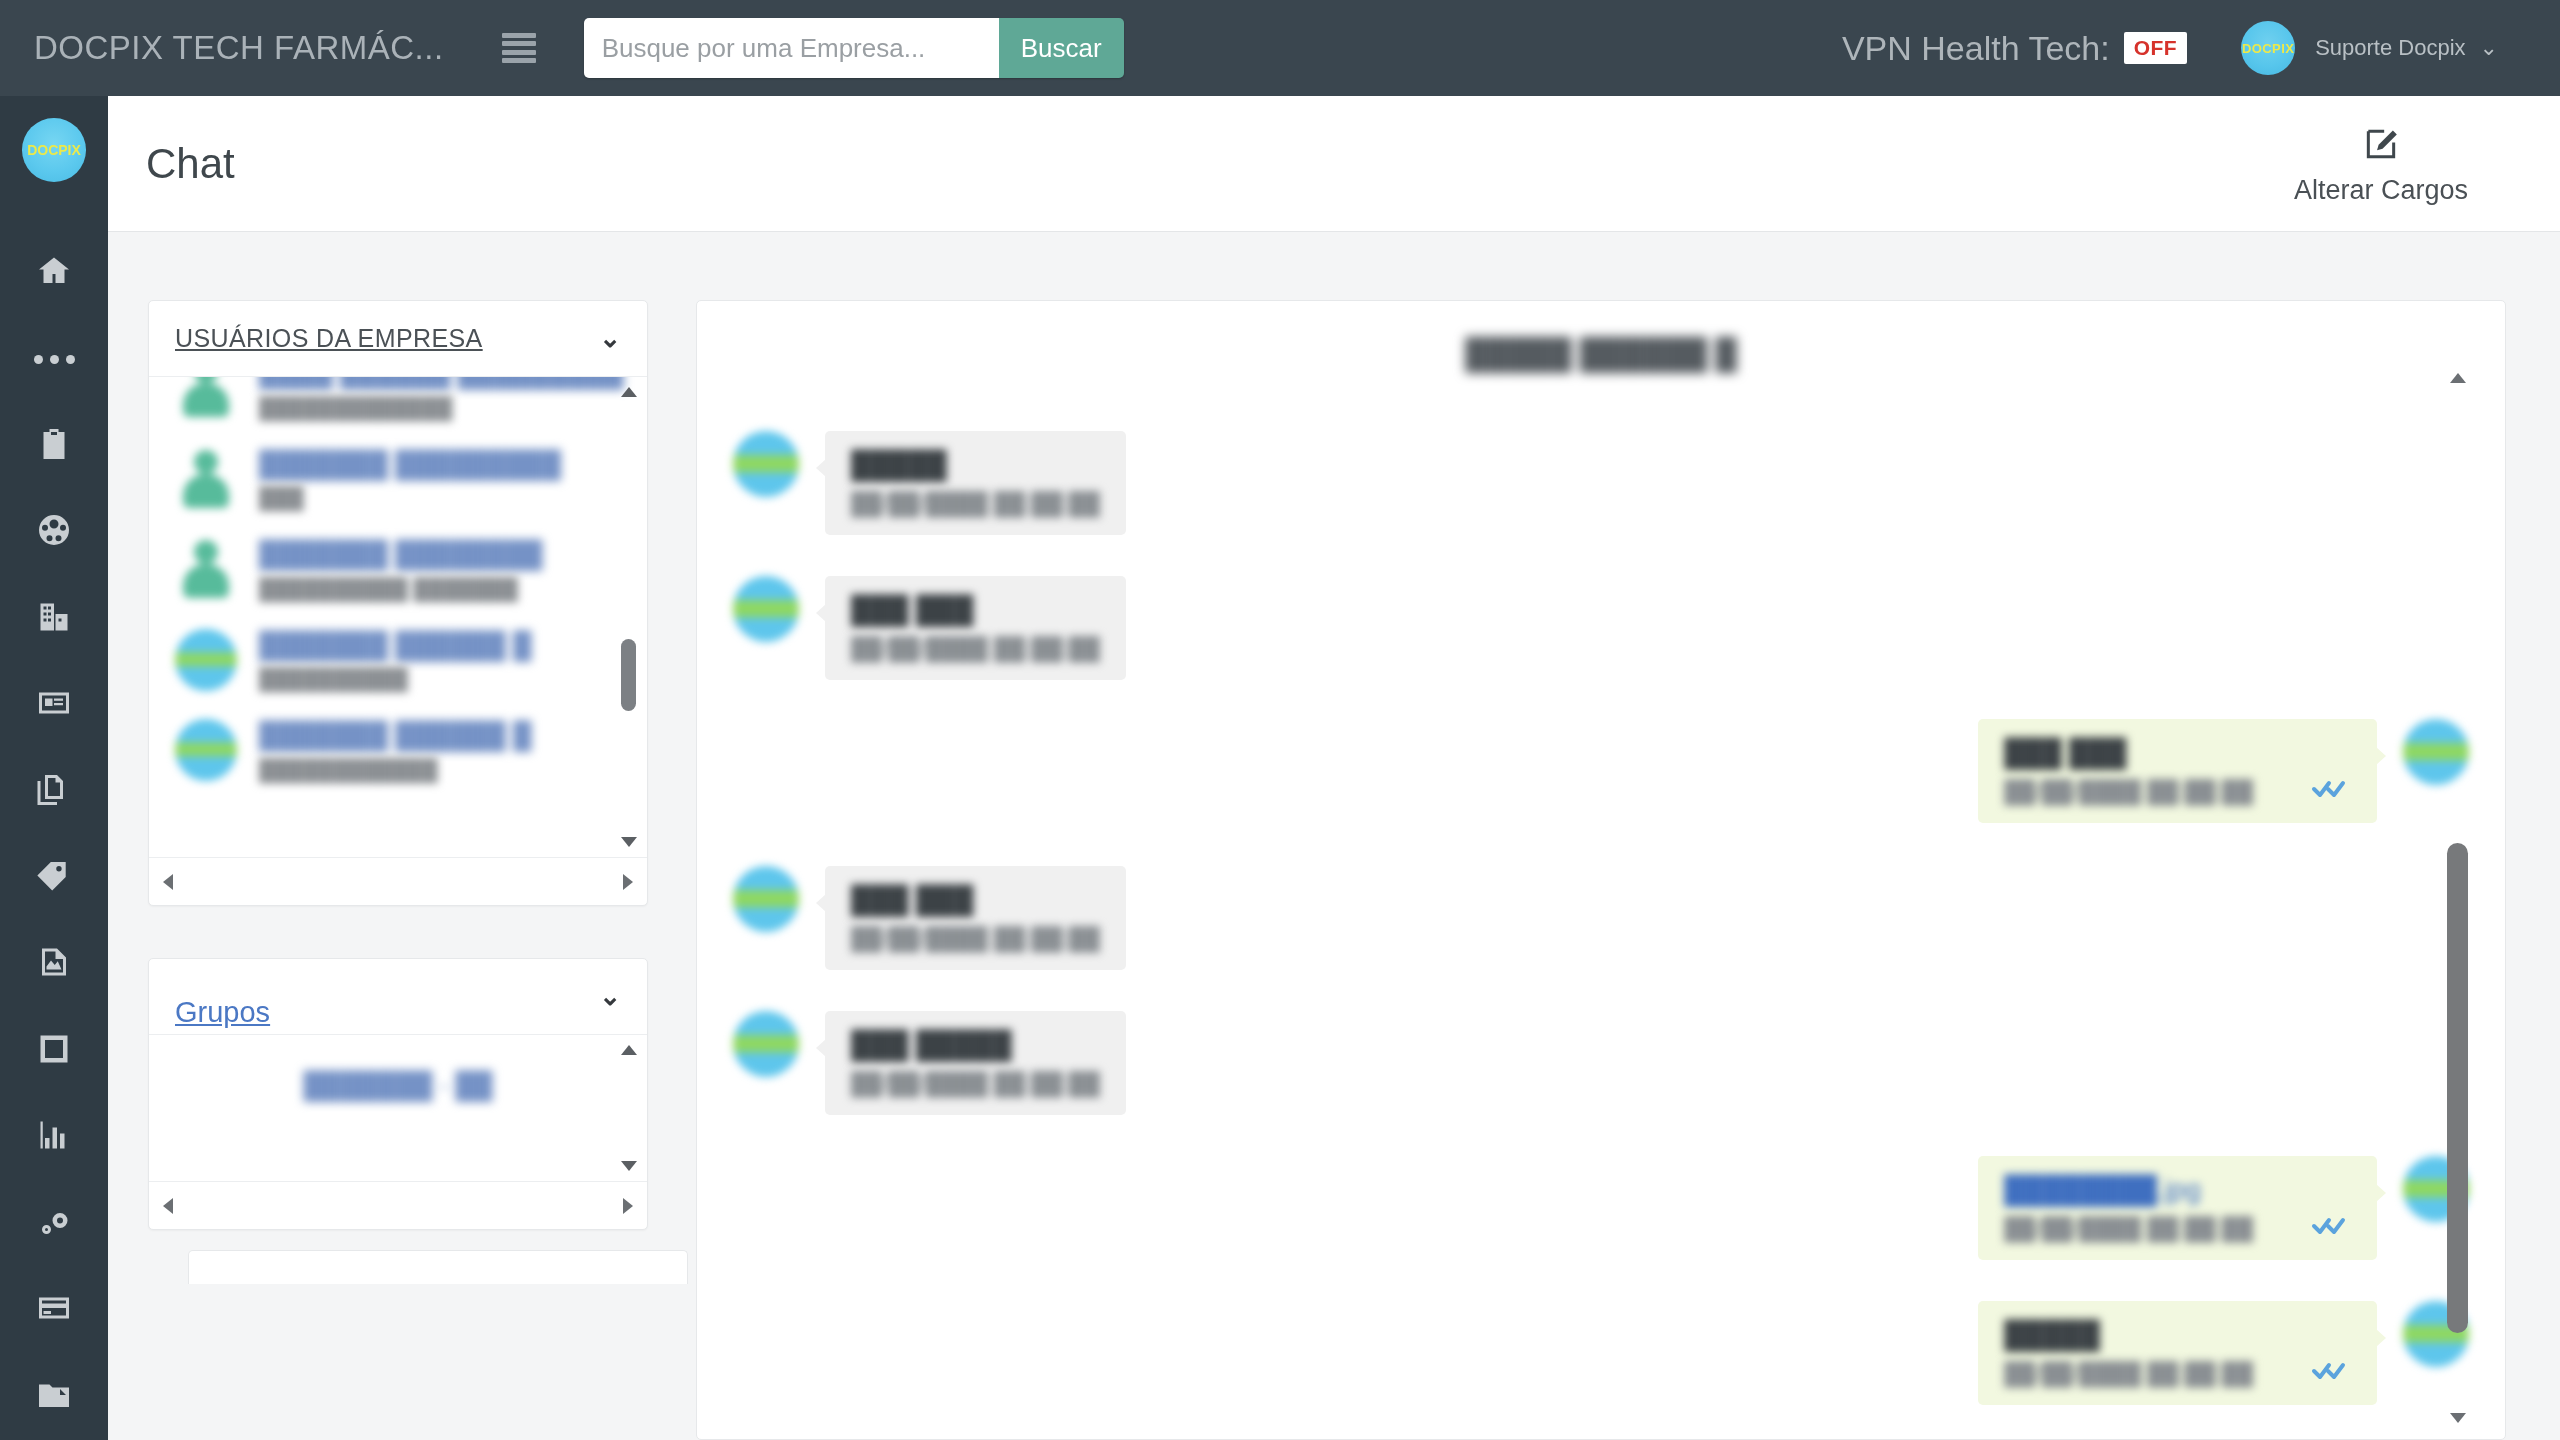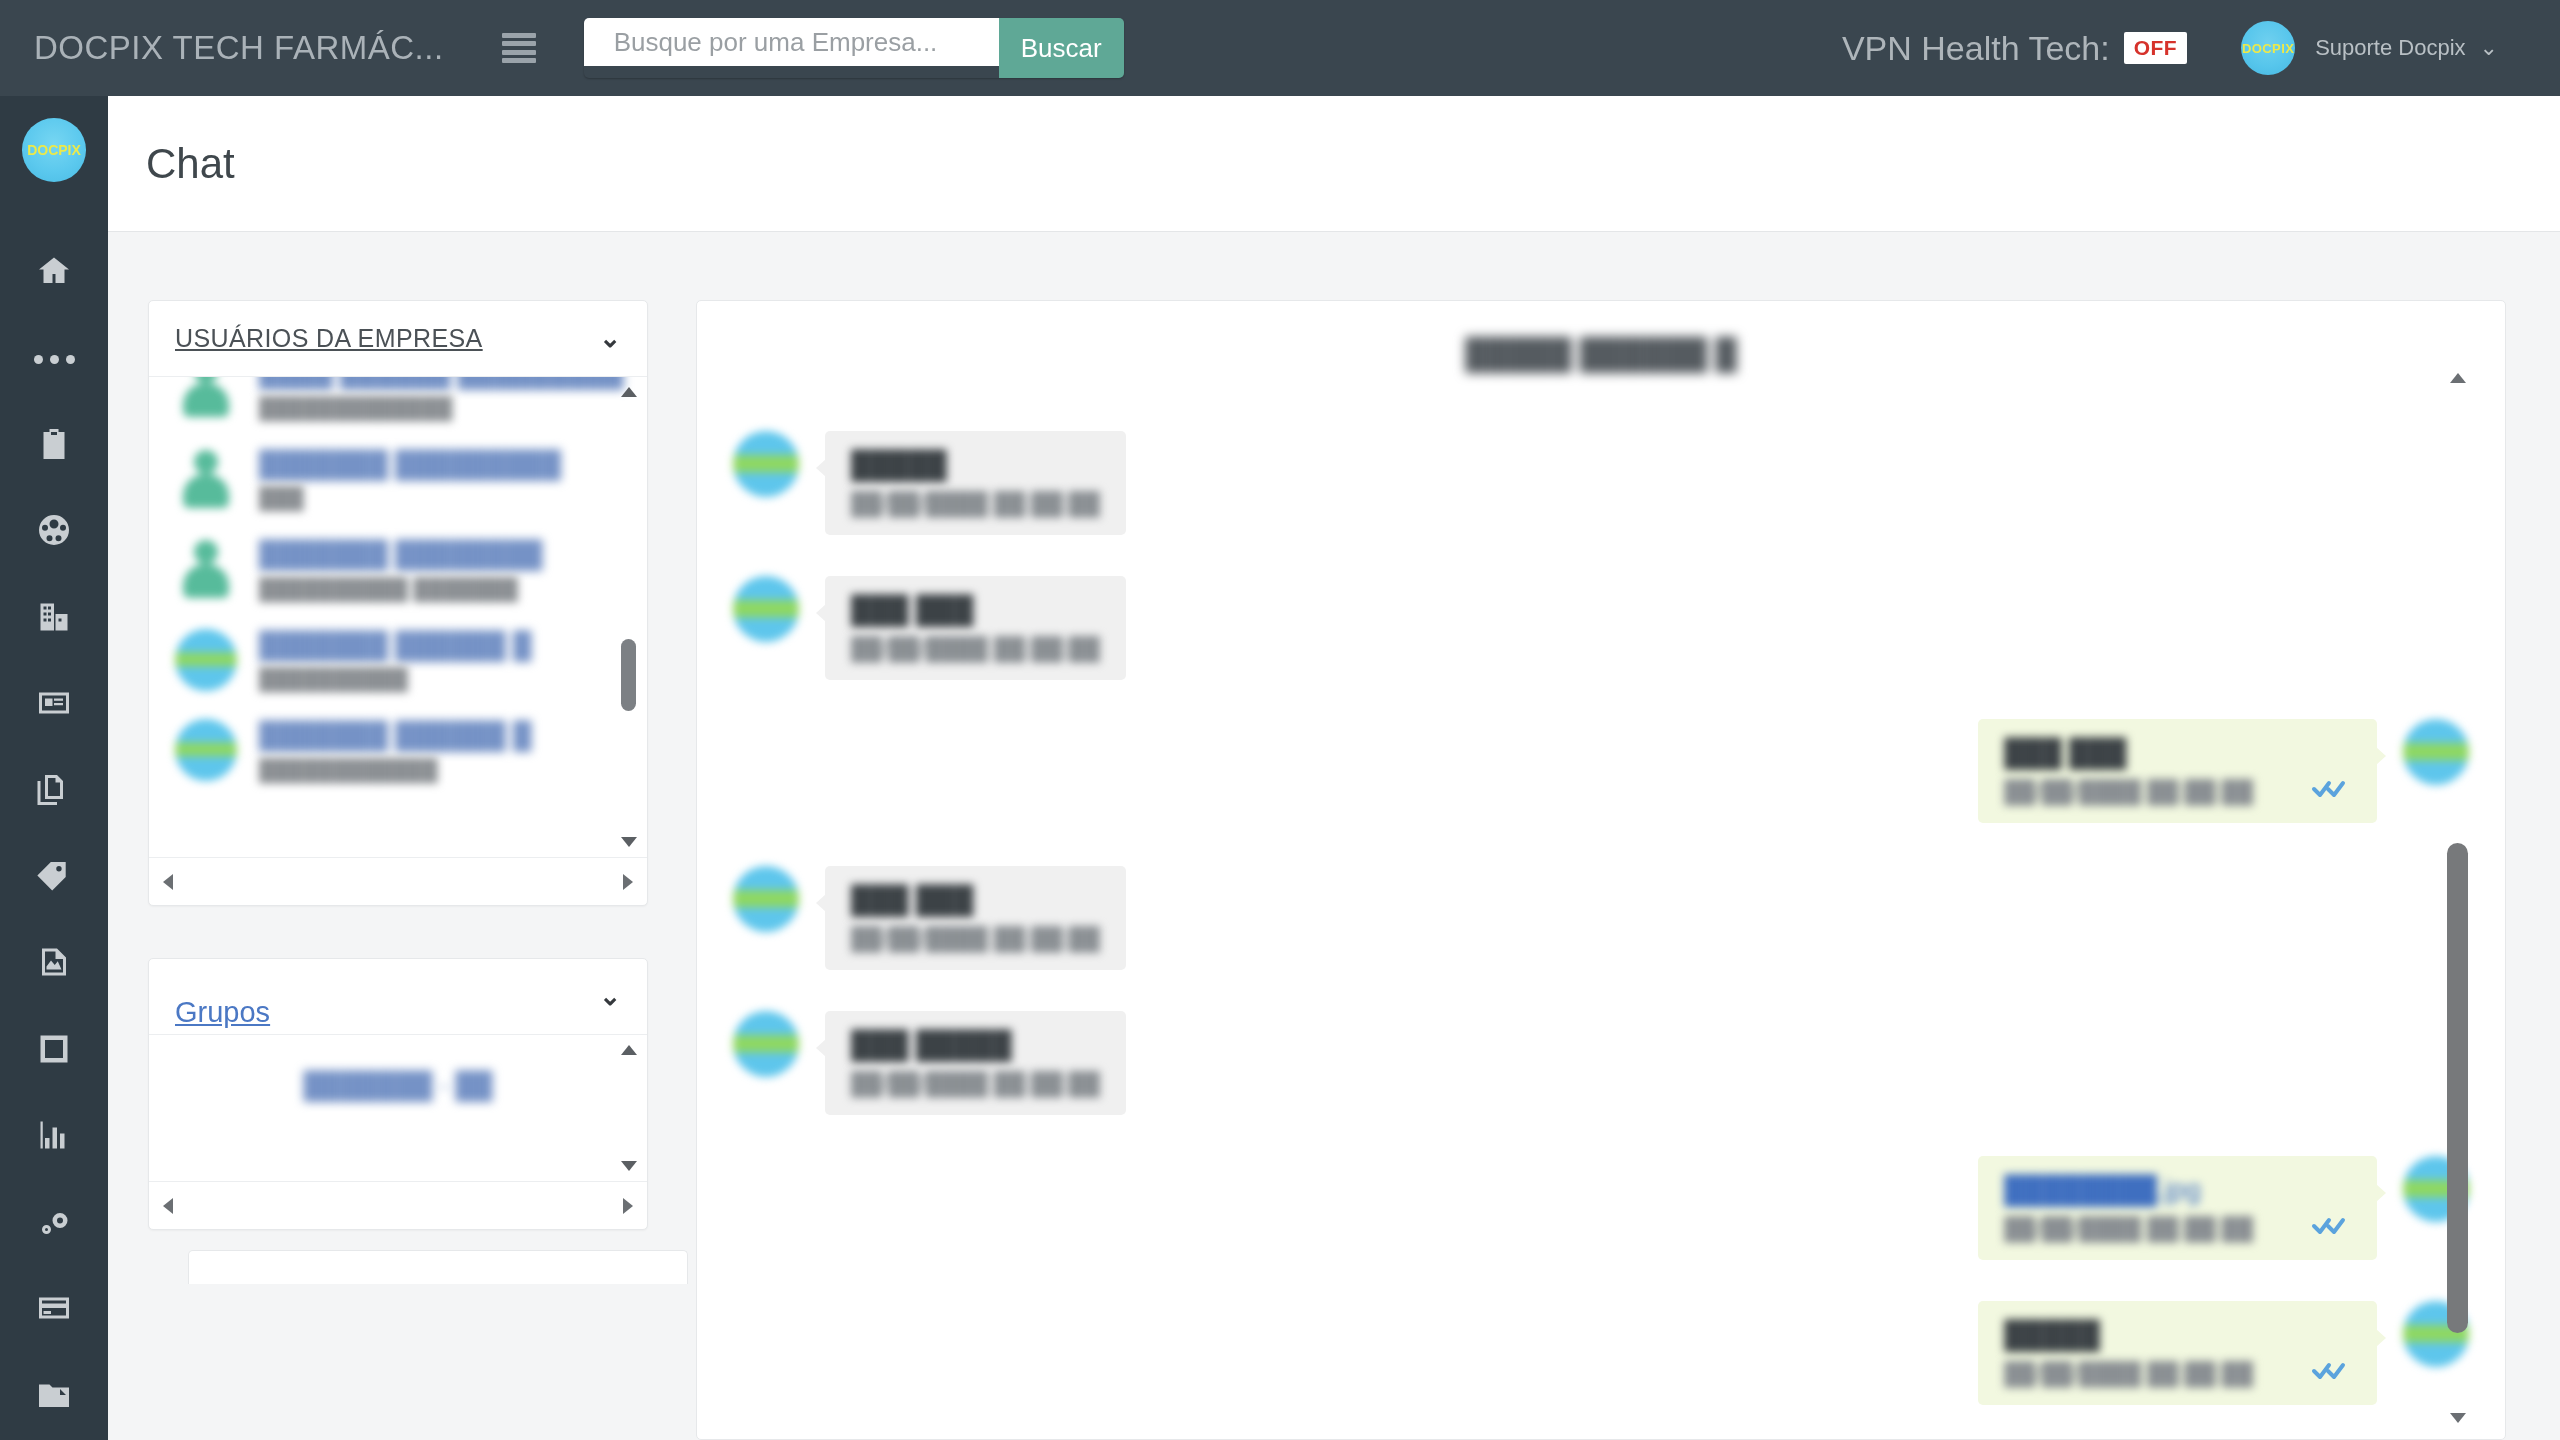--- a/index.html
+++ b/index.html
@@ -32,25 +32,25 @@
   .hamburger i { display: block; height: 5px; background: #9aa3aa; border-radius: 1px; }
 
   .searchwrap {
     margin-left: 48px;
     display: flex; align-items: stretch;
     height: 60px;
     border-radius: 5px; overflow: hidden;
     box-shadow: 0 1px 2px rgba(0,0,0,.25);
   }
   .searchinput {
-    width: 415px; height: 48px;
+    width: 415px; height: 60px;
     border: none; outline: none;
     background: #fff;
     font-size: 26px; color: #5d666c;
-    padding: 0 30px;
+    padding: 0 18px;
     font-family: "Liberation Sans", sans-serif;
   }
   .searchinput::placeholder { color: #9a9fa3; }
   .searchbtn {
     border: none; cursor: pointer;
     background: #5fa896;
     color: #ffffff;
     font-size: 26px;
     padding: 0 22px;
     font-family: "Liberation Sans", sans-serif;
@@ -412,20 +412,29 @@
           <path d="M2 5h7l2 2h11v13H2zm14 3v4h4z"></path>
         </svg>
     </span>
   </div>
 </div>
 
 <div class="content-header">
   <h1 class="page-title">Chat</h1>
 
   <div class="hdr-actions">
+    <div class="hdr-action">
+      <span class="ico">
+        <svg viewBox="0 0 24 24" width="38" height="38" fill="none" stroke="#3f474c" stroke-width="1.9">
+          <path d="M4 4h10M4 4v16h16V11"></path>
+            <path d="M19.5 3.5l-9 9-1 3.5 3.5-1 9-9z" fill="#3f474c" stroke="none"></path>
+        </svg>
+      </span>
+      <span class="lbl">Alterar Cargos</span>
+    </div>
   </div>
 </div>
 
 <div class="body-area">
 
   <div class="col-left">
 
     <div class="panel">
       <div class="panel-head">
         <span class="ptitle grey">USUÁRIOS DA EMPRESA</span>

